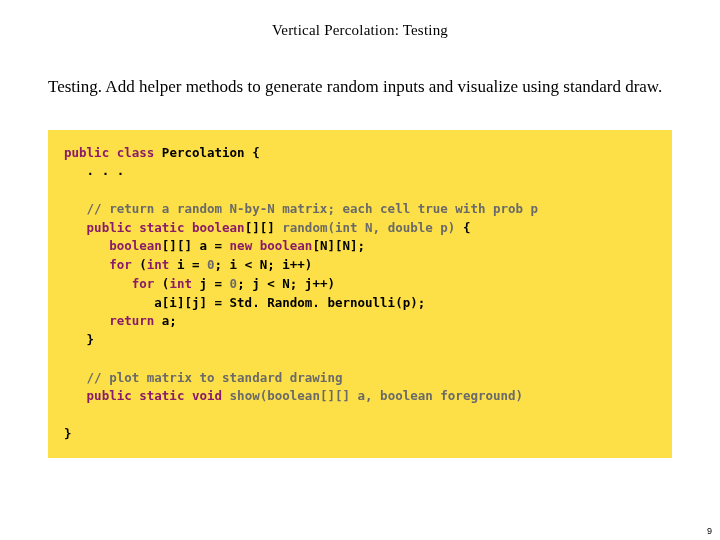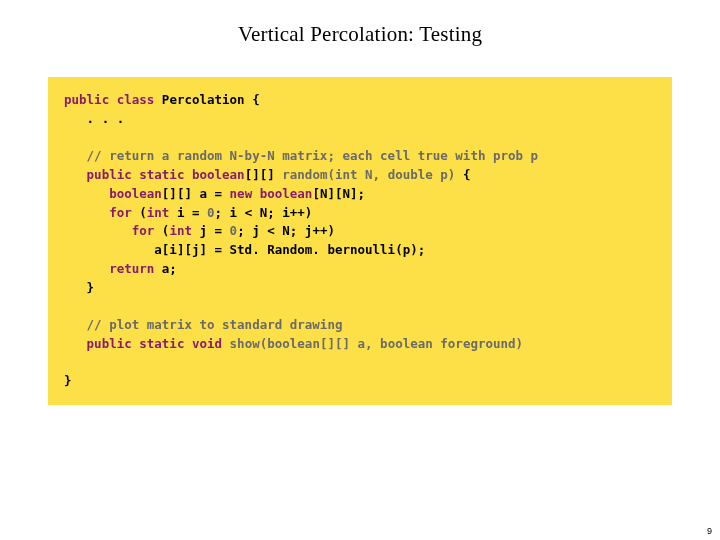--- a/index.html
+++ b/index.html
@@ -13,21 +13,21 @@
     position: relative;
   }
   .slide {
     width: 720px;
     height: 540px;
     position: relative;
     box-sizing: border-box;
   }
   .title {
     text-align: center;
-    font-size: 21px;
+    font-size: 15px;
     padding-top: 22px;
     font-weight: normal;
     letter-spacing: 0.2px;
   }
   .body-text {
     padding: 36px 48px 0 48px;
     font-size: 17px;
     line-height: 1.45;
   }
   .body-text .lead {
@@ -60,20 +60,23 @@
     color: #000;
   }
 </style>
 </head>
 <body>
 
 <div class="slide">
 
   <div class="title">Vertical Percolation:  Testing</div>
 
+  <div class="body-text">
+    <span class="lead">Testing.</span><span>  Add helper methods to generate random inputs and visualize using standard draw.</span>
+  </div>
 
   <div class="code-block">
 <pre><span class="kw">public</span><span> </span><span class="kw">class</span><span> Percolation {</span>
 <span>   . . .</span>
 
 <span>   </span><span class="com">// return a random N-by-N matrix; each cell true with prob p</span>
 <span>   </span><span class="kw">public</span><span> </span><span class="kw">static</span><span> </span><span class="kw">boolean</span><span>[][] </span><span class="sig">random(int N, double p)</span><span> {</span>
 <span>      </span><span class="kw">boolean</span><span>[][] a = </span><span class="kw">new</span><span> </span><span class="kw">boolean</span><span>[N][N];</span>
 <span>      </span><span class="kw">for</span><span> (</span><span class="kw">int</span><span> i = </span><span class="lit">0</span><span>; i &lt; N; i++)</span>
 <span>         </span><span class="kw">for</span><span> (</span><span class="kw">int</span><span> j = </span><span class="lit">0</span><span>; j &lt; N; j++)</span>

